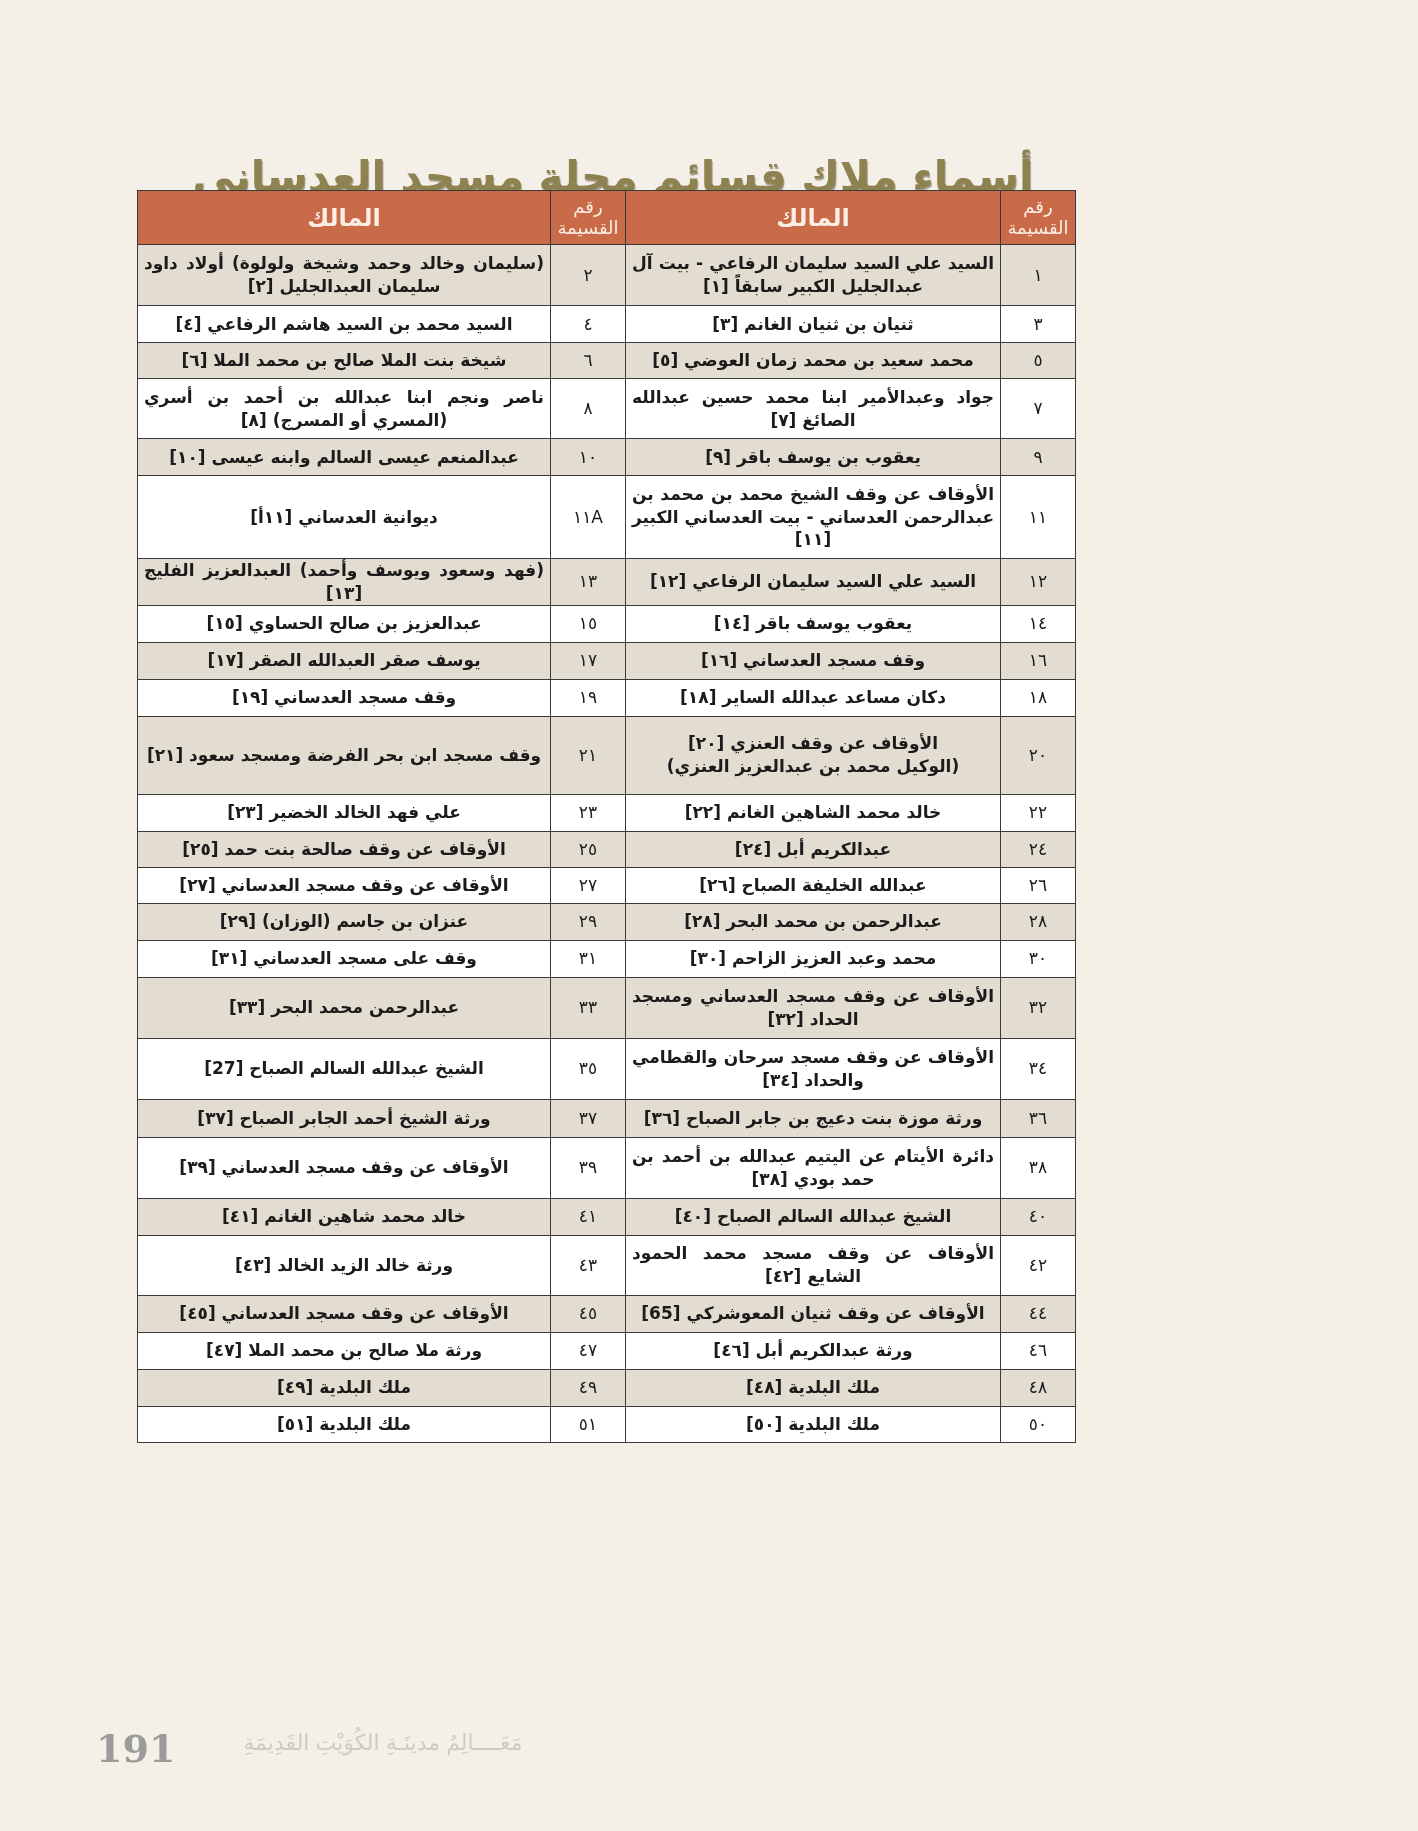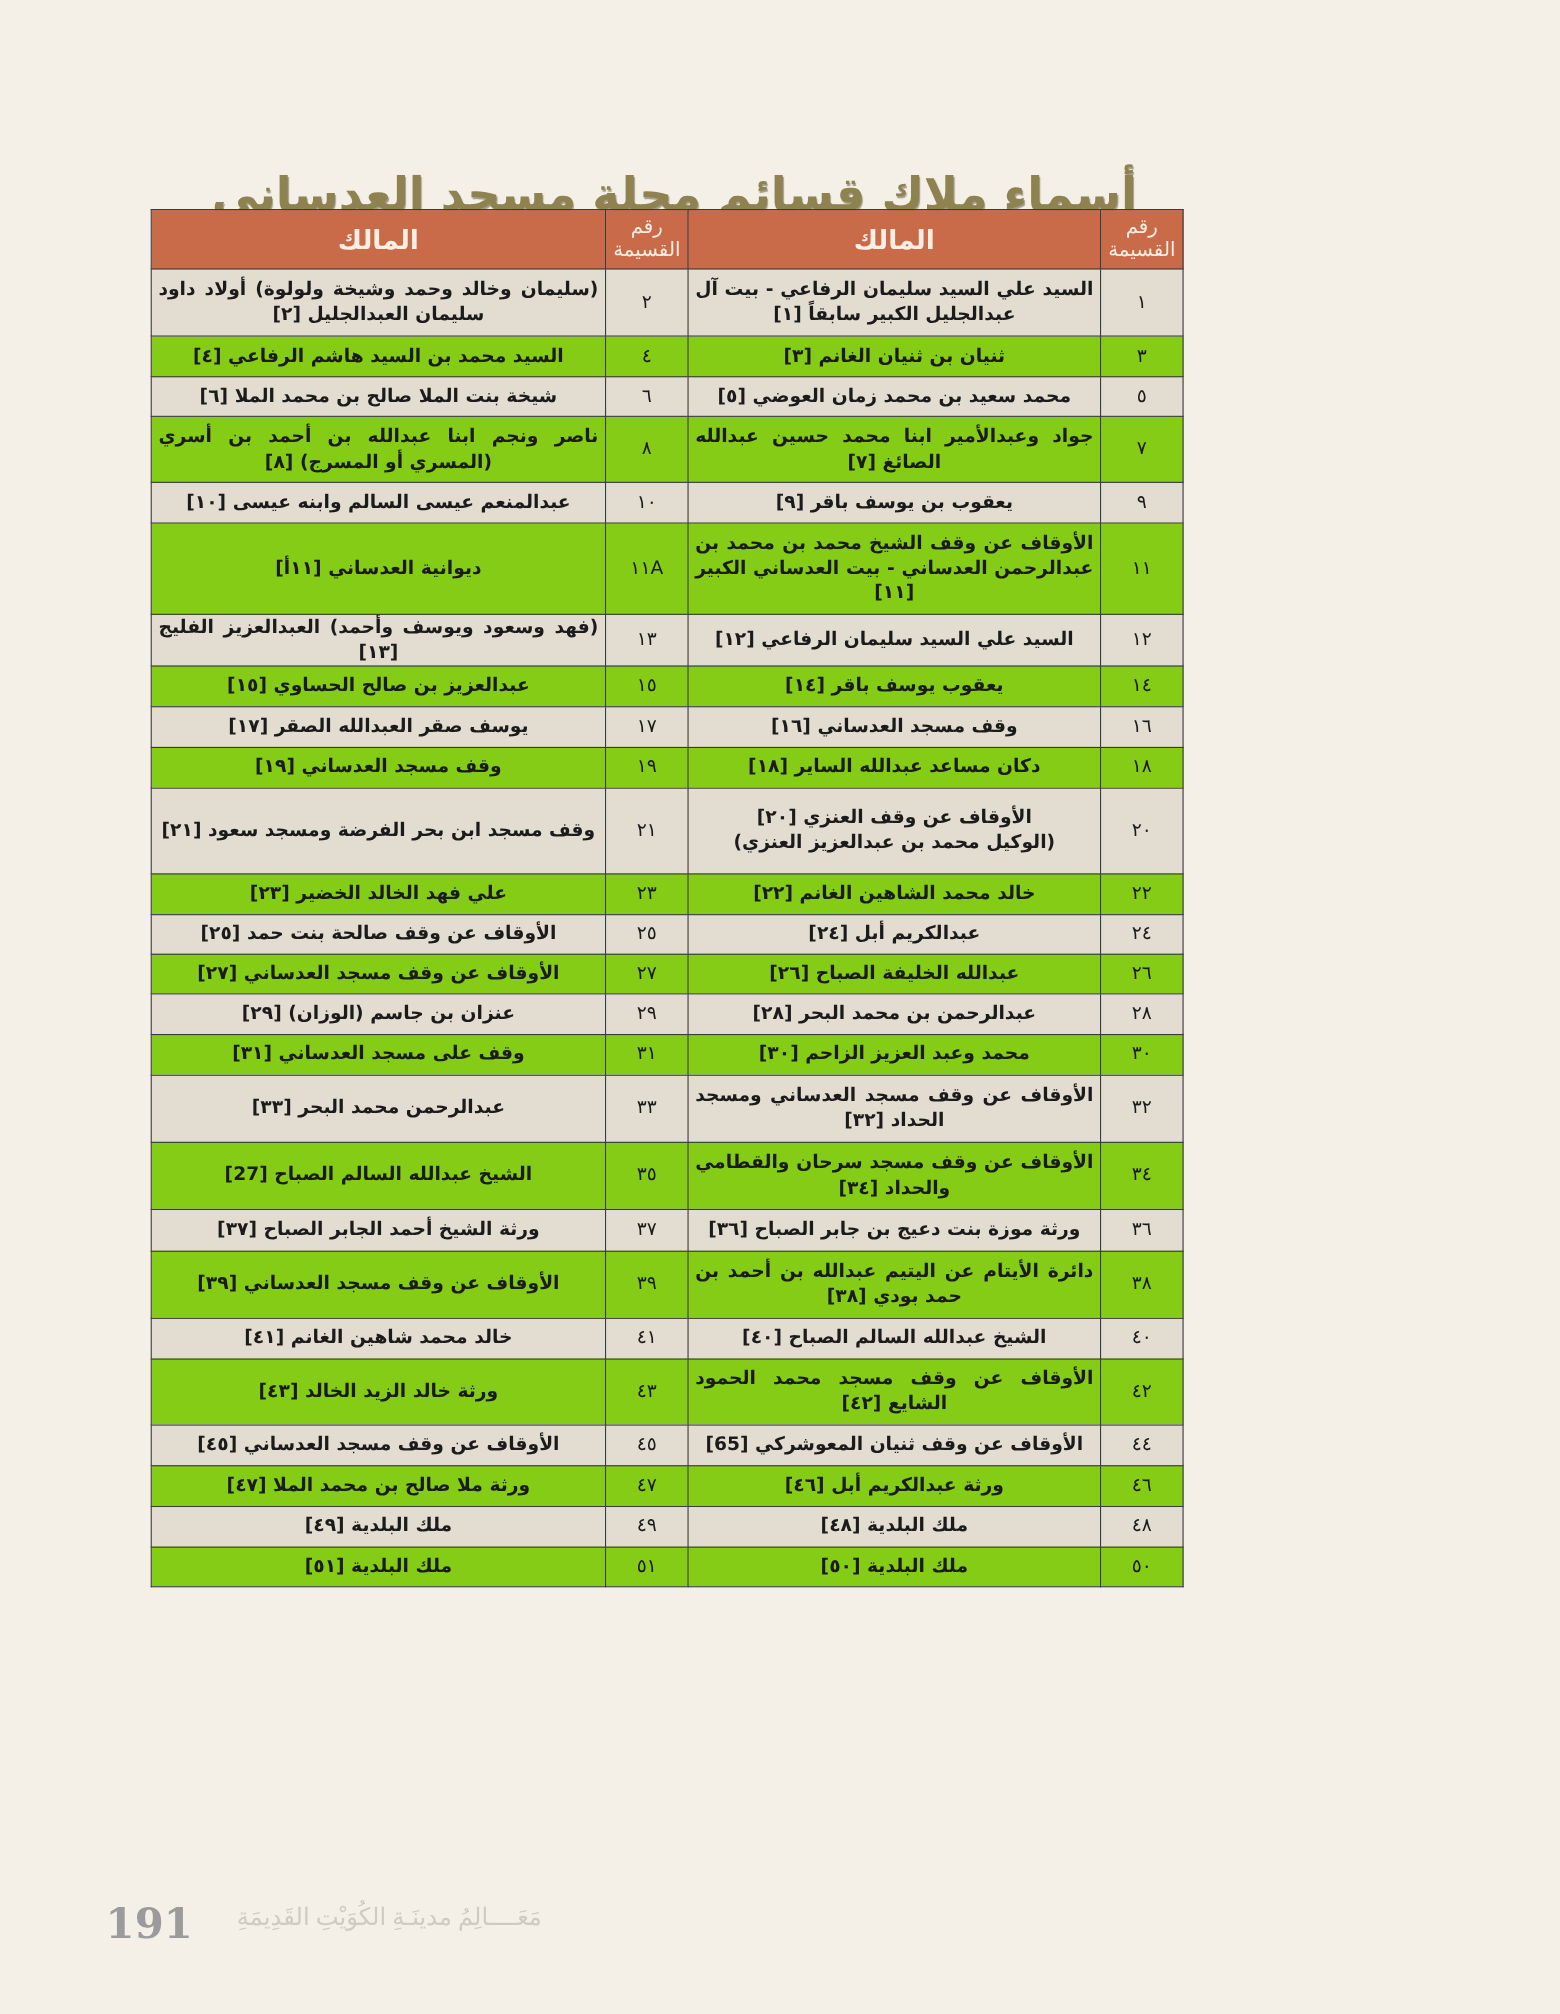--- a/index.html
+++ b/index.html
@@ -70,45 +70,46 @@
       font-size: 17px;
     }
     .owners-table td.owner.multi {
       text-align: justify;
       text-align-last: center;
     }
     .owners-table tr.row-beige td {
       background: #e3ddd1;
     }
     .owners-table tr.row-gray td {
-      background: #84cc16;
+      background: #ffffff;
     }
     .footer {
       position: absolute;
       top: 1730px;
       left: 96px;
       height: 50px;
       display: flex;
       align-items: flex-start;
       gap: 40px;
     }
     .page-number {
       font-family: "DejaVu Serif", serif;
       font-weight: bold;
       font-size: 38px;
       color: #9b9b9b;
       line-height: 1;
     }
     .book-title {
       direction: rtl;
-      font-family: Liberation Serif, serif;
+      font-family: Liberation Sans, sans-serif;
       font-size: 22px;
       color: #cfcbc3;
       letter-spacing: 1px;
       padding-bottom: 10px;
+      margin-left: 28px;
     }
   </style>
 </head>
 <body>
 
 <h1 class="page-title">أسماء ملاك قسائم محلة مسجد العدساني</h1>
 
 <table class="owners-table">
   <colgroup>
     <col style="width:75px">

